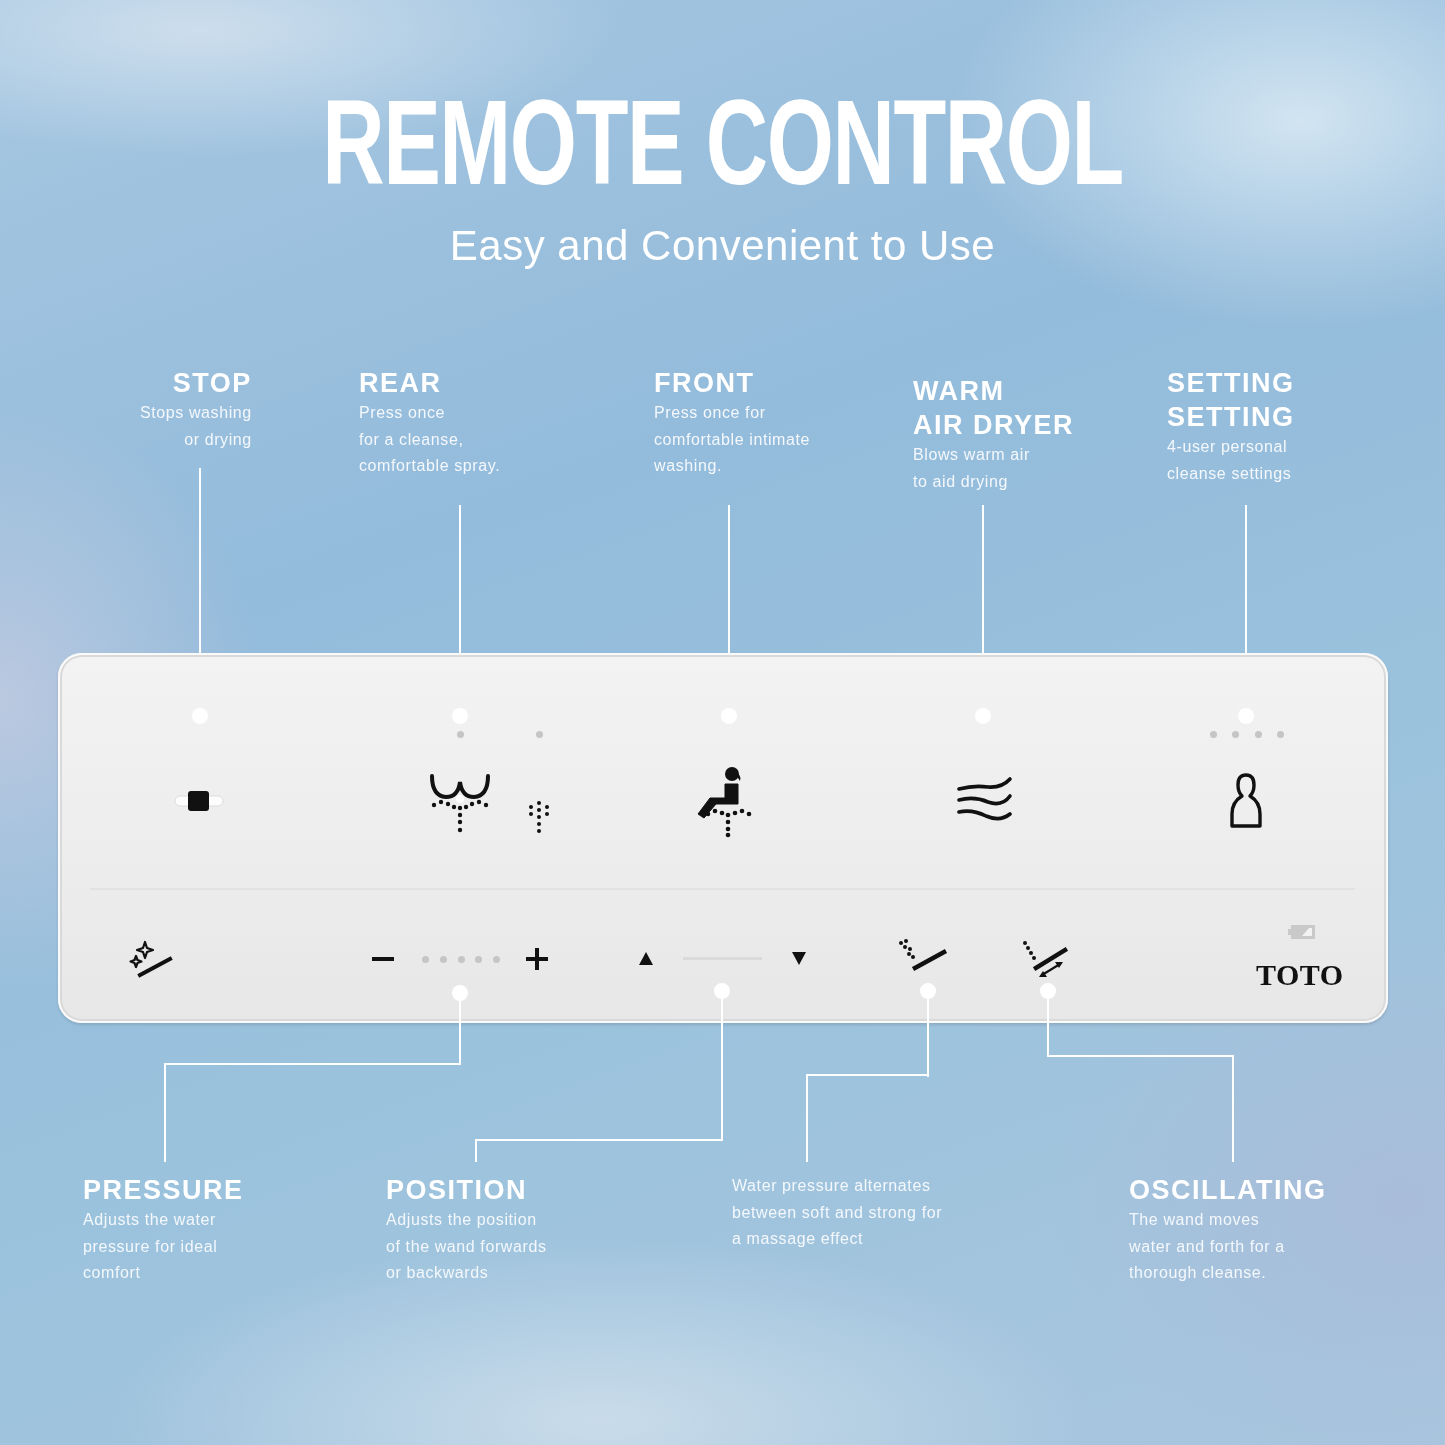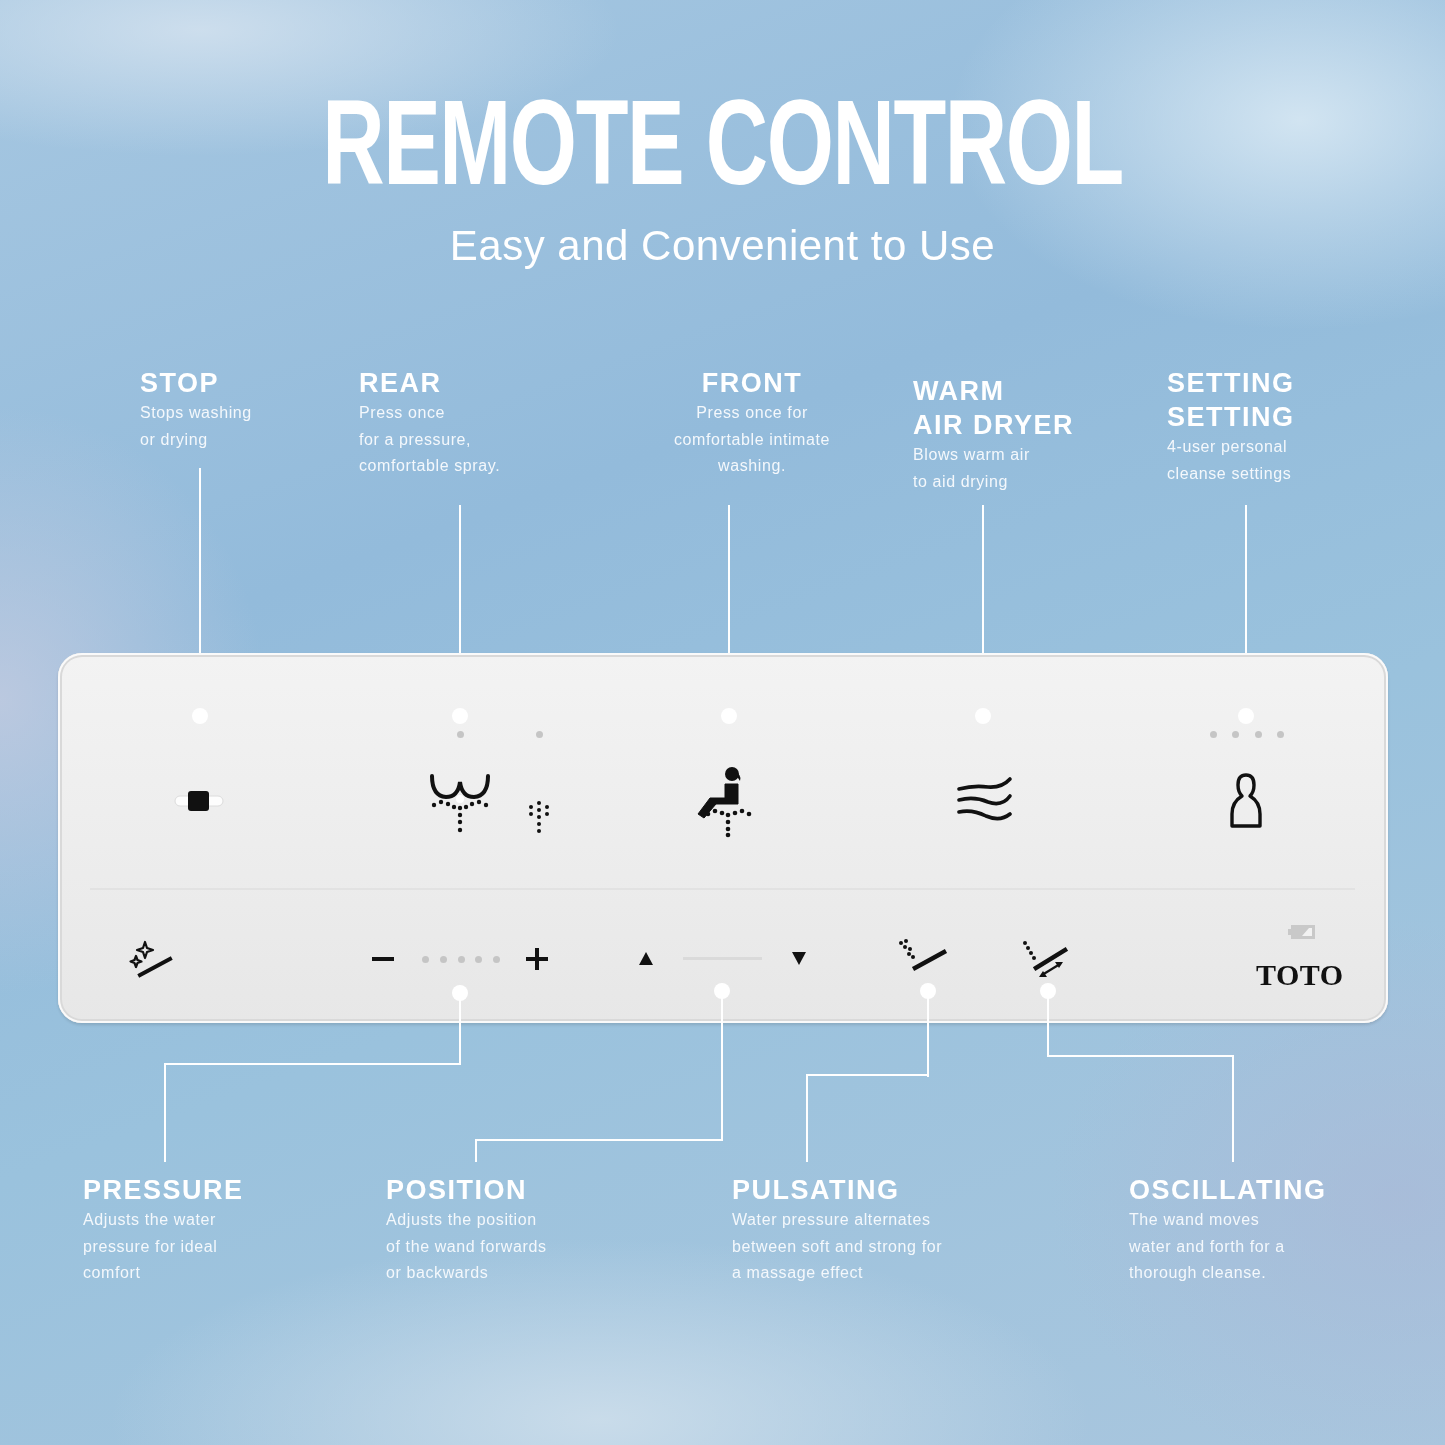--- a/index.html
+++ b/index.html
@@ -47,32 +47,32 @@
     position:absolute; left:1256px; top:958px; font-family:"Liberation Serif","DejaVu Serif",serif;
     font-weight:700; font-size:30px; color:#111; letter-spacing:0.5px;
   }
 </style>
 </head>
 <body>
 
 <div class="title">REMOTE CONTROL</div>
 <div class="subtitle">Easy and Convenient to Use</div>
 
-<div class="label" style="left:140px; top:366px;">
+<div class="label" style="left:140px; top:366px;text-align:right;">
   <div class="h">STOP</div>
   <div class="d">Stops washing</div>
   <div class="d">or drying</div>
 </div>
 <div class="label" style="left:359px; top:366px;">
   <div class="h">REAR</div>
   <div class="d">Press once</div>
-  <div class="d">for a pressure,</div>
+  <div class="d">for a cleanse,</div>
   <div class="d">comfortable spray.</div>
 </div>
-<div class="label" style="left:674px; top:366px;text-align:center;">
+<div class="label" style="left:654px; top:366px;">
   <div class="h">FRONT</div>
   <div class="d">Press once for</div>
   <div class="d">comfortable intimate</div>
   <div class="d">washing.</div>
 </div>
 <div class="label" style="left:913px; top:366px;margin-top:8px;">
   <div class="h">WARM</div>
   <div class="h">AIR DRYER</div>
   <div class="d">Blows warm air</div>
   <div class="d">to aid drying</div>
@@ -287,21 +287,20 @@
   <div class="d">pressure for ideal</div>
   <div class="d">comfort</div>
 </div>
 <div class="label" style="left:386px; top:1173px;">
   <div class="h">POSITION</div>
   <div class="d">Adjusts the position</div>
   <div class="d">of the wand forwards</div>
   <div class="d">or backwards</div>
 </div>
 <div class="label" style="left:732px; top:1173px;">
-  <div class="h">PULSATING</div>
   <div class="d">Water pressure alternates</div>
   <div class="d">between soft and strong for</div>
   <div class="d">a massage effect</div>
 </div>
 <div class="label" style="left:1129px; top:1173px;">
   <div class="h">OSCILLATING</div>
   <div class="d">The wand moves</div>
   <div class="d">water and forth for a</div>
   <div class="d">thorough cleanse.</div>
 </div>

